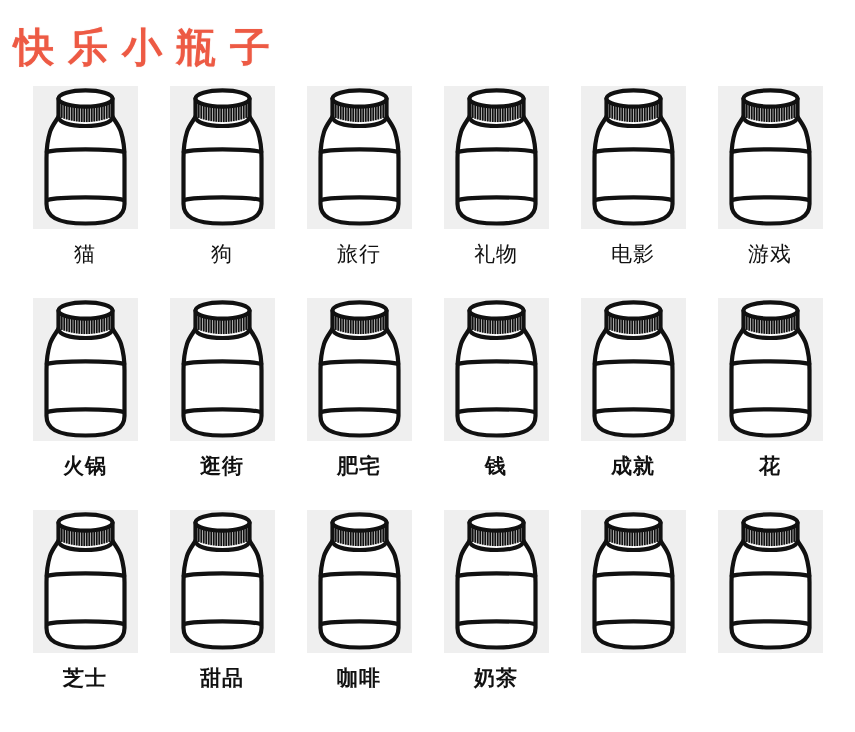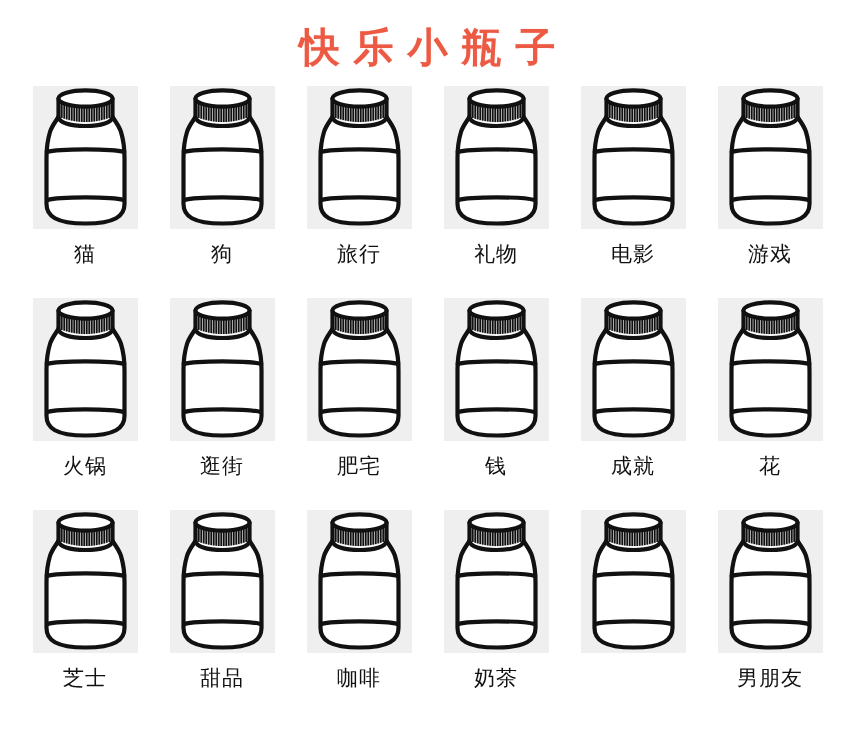--- a/index.html
+++ b/index.html
@@ -23,21 +23,21 @@
     background: #ffffff;
     box-sizing: border-box;
   }
 
   
   .title-bar {
     width: 100%;
     height: 86px;
     display: flex;
     align-items: center;
-    justify-content: center;
+    justify-content: flex-start;
     box-sizing: border-box;
     padding-top: 8px;
   }
   .title-text {
     color: #ed5a44;
     font-size: 40px;
     font-weight: bold;
     letter-spacing: 14px;
     text-indent: 14px;
     line-height: 1;
@@ -78,21 +78,21 @@
   .jar-svg {
     display: block;
   }
 
   .jar-label {
     margin-top: 10px;
     height: 46px;
     line-height: 30px;
     font-size: 21px;
     color: #111111;
-    font-weight: normal;
+    font-weight: bold;
     text-align: center;
     white-space: nowrap;
     font-family: "DejaVu Sans", "Liberation Sans", sans-serif;
     letter-spacing: 1px;
   }
   .row-1 .jar-label {
     font-weight: normal;
   }
   .row-spacer {
     grid-column: 1 / -1;
@@ -1059,17 +1059,16 @@
                 <line x1="59.25" y1="20.06" x2="59.25" y2="35.54"></line>
                 <line x1="61.75" y1="19.65" x2="61.75" y2="35.17"></line>
                 <line x1="64.25" y1="19.13" x2="64.25" y2="34.71"></line>
                 <line x1="66.75" y1="18.50" x2="66.75" y2="34.16"></line>
                 <line x1="69.25" y1="17.77" x2="69.25" y2="33.51"></line>
                 <line x1="71.75" y1="16.94" x2="71.75" y2="32.78"></line>
                 <line x1="74.25" y1="16.01" x2="74.25" y2="31.95"></line>
               </g>
   </svg>
           </div>
-          <div class="jar-label">男朋友</div>
         </div></div>
     </div>
 
 </div>
 
 </body></html>

